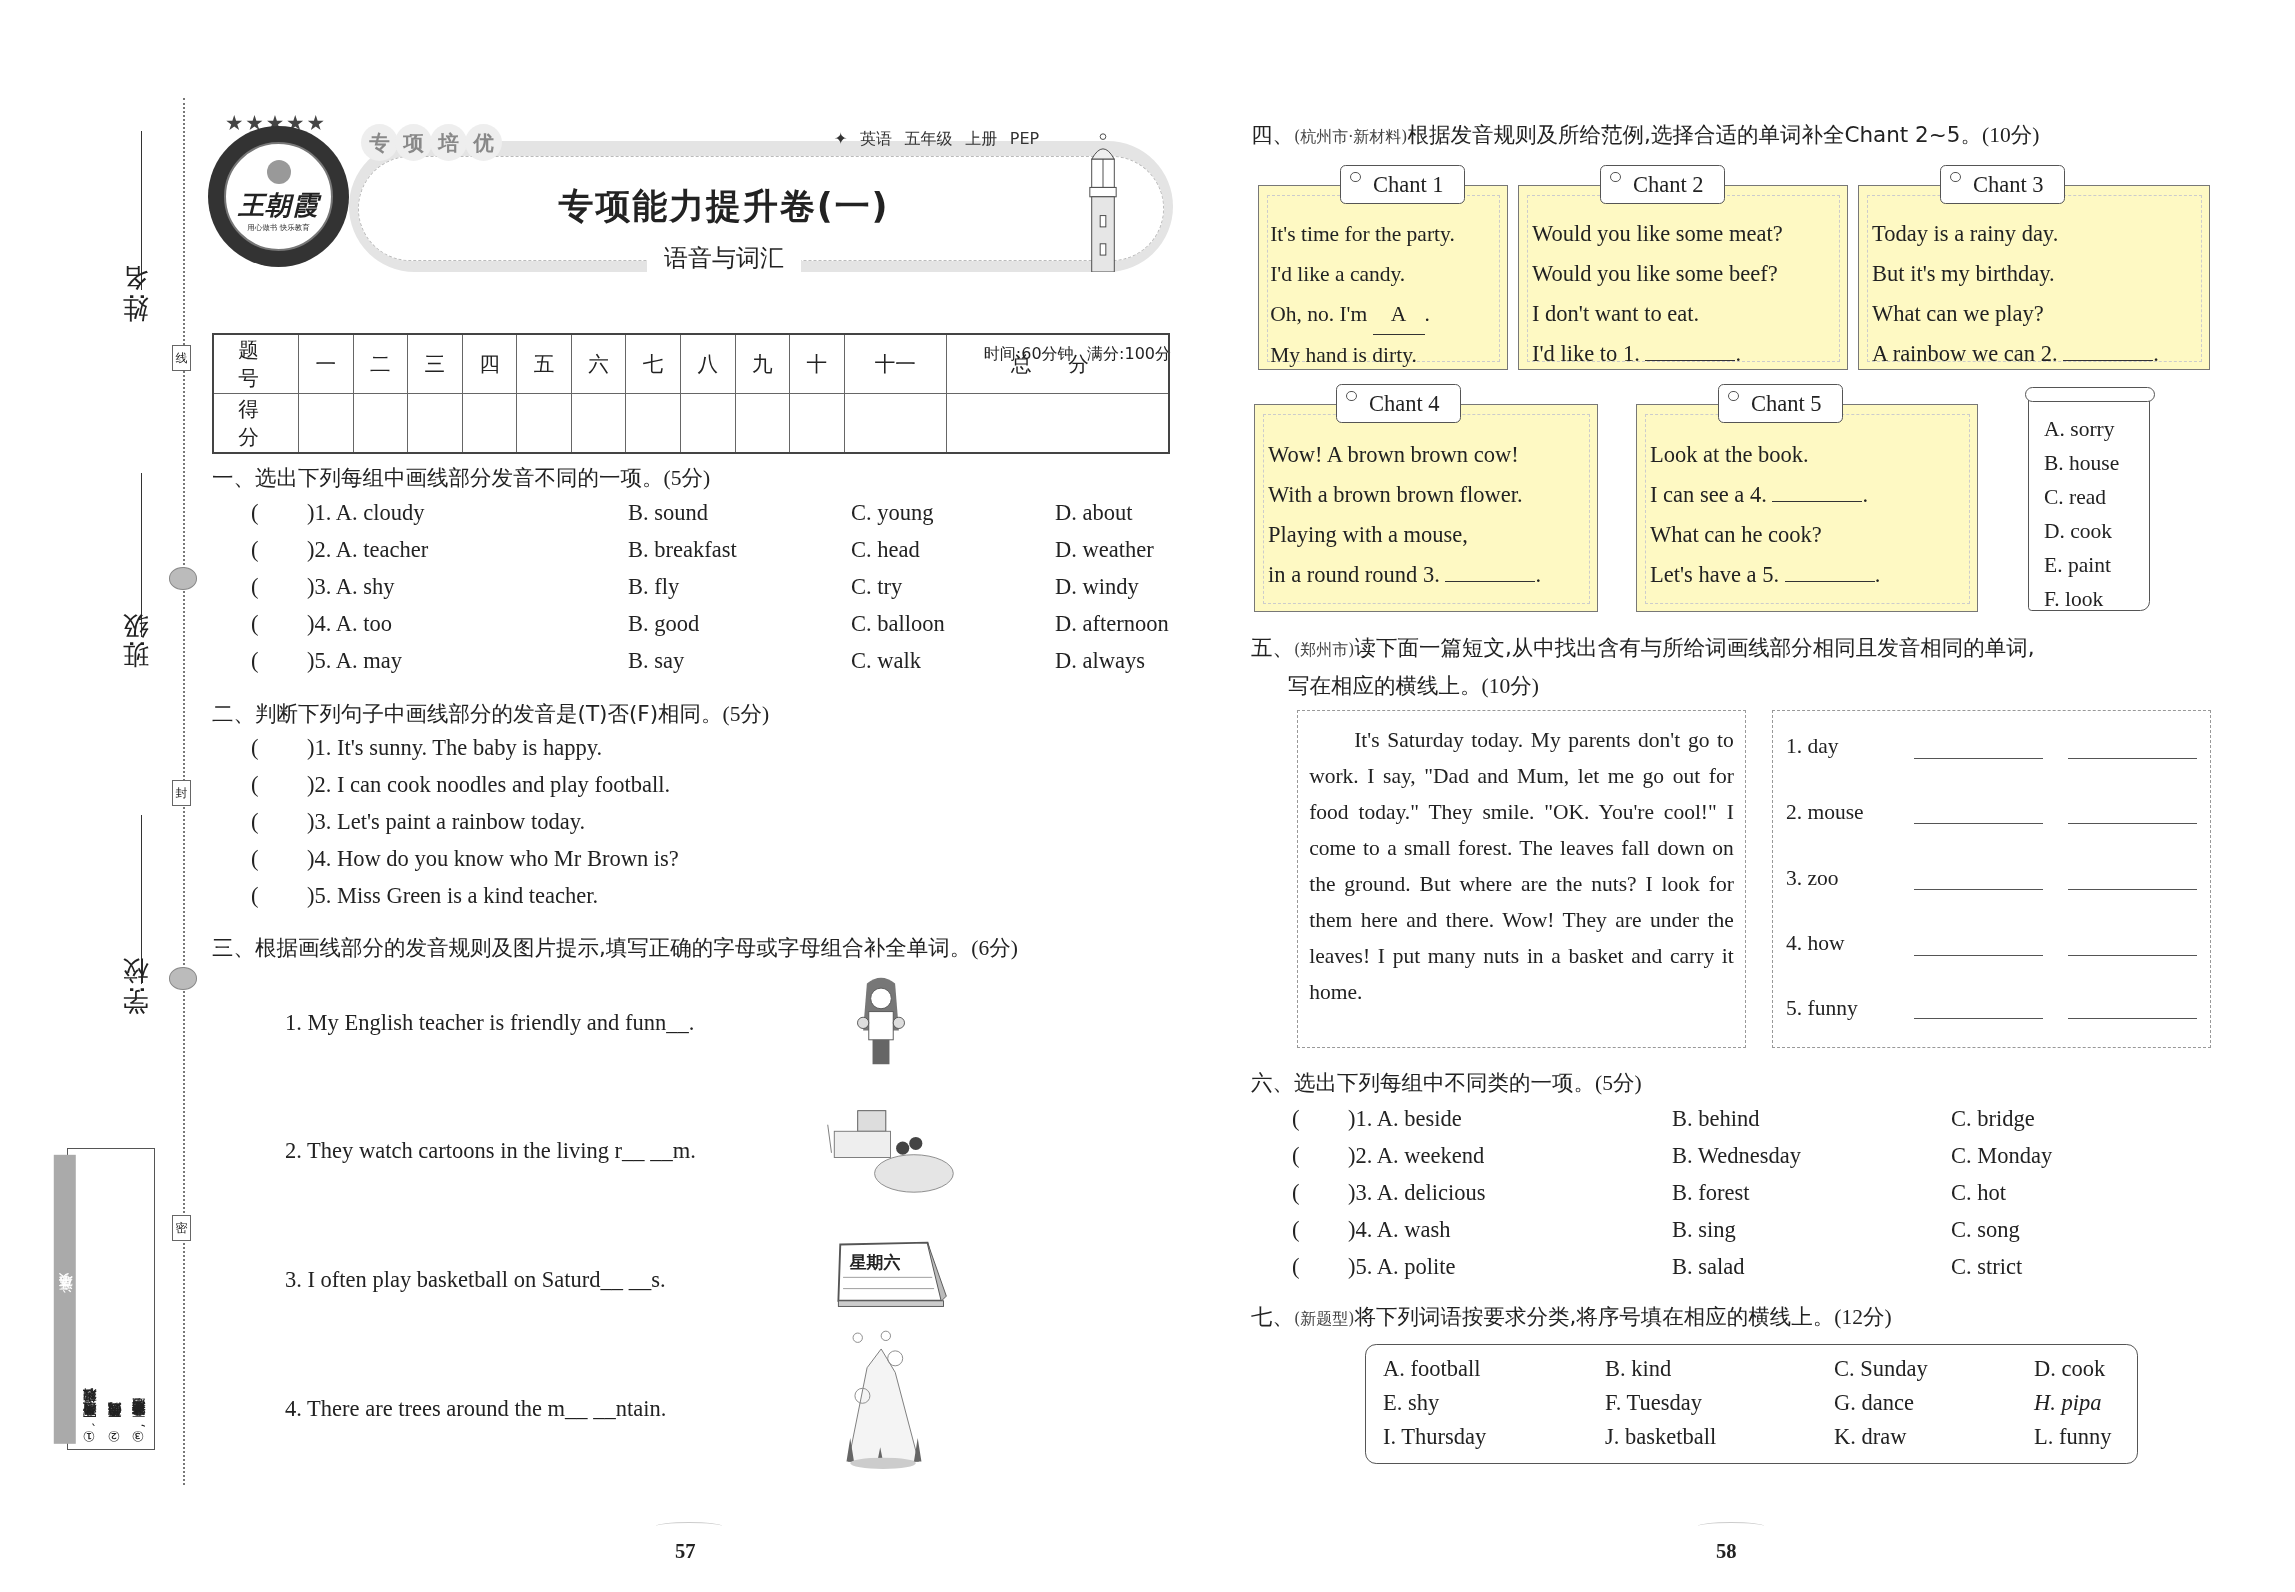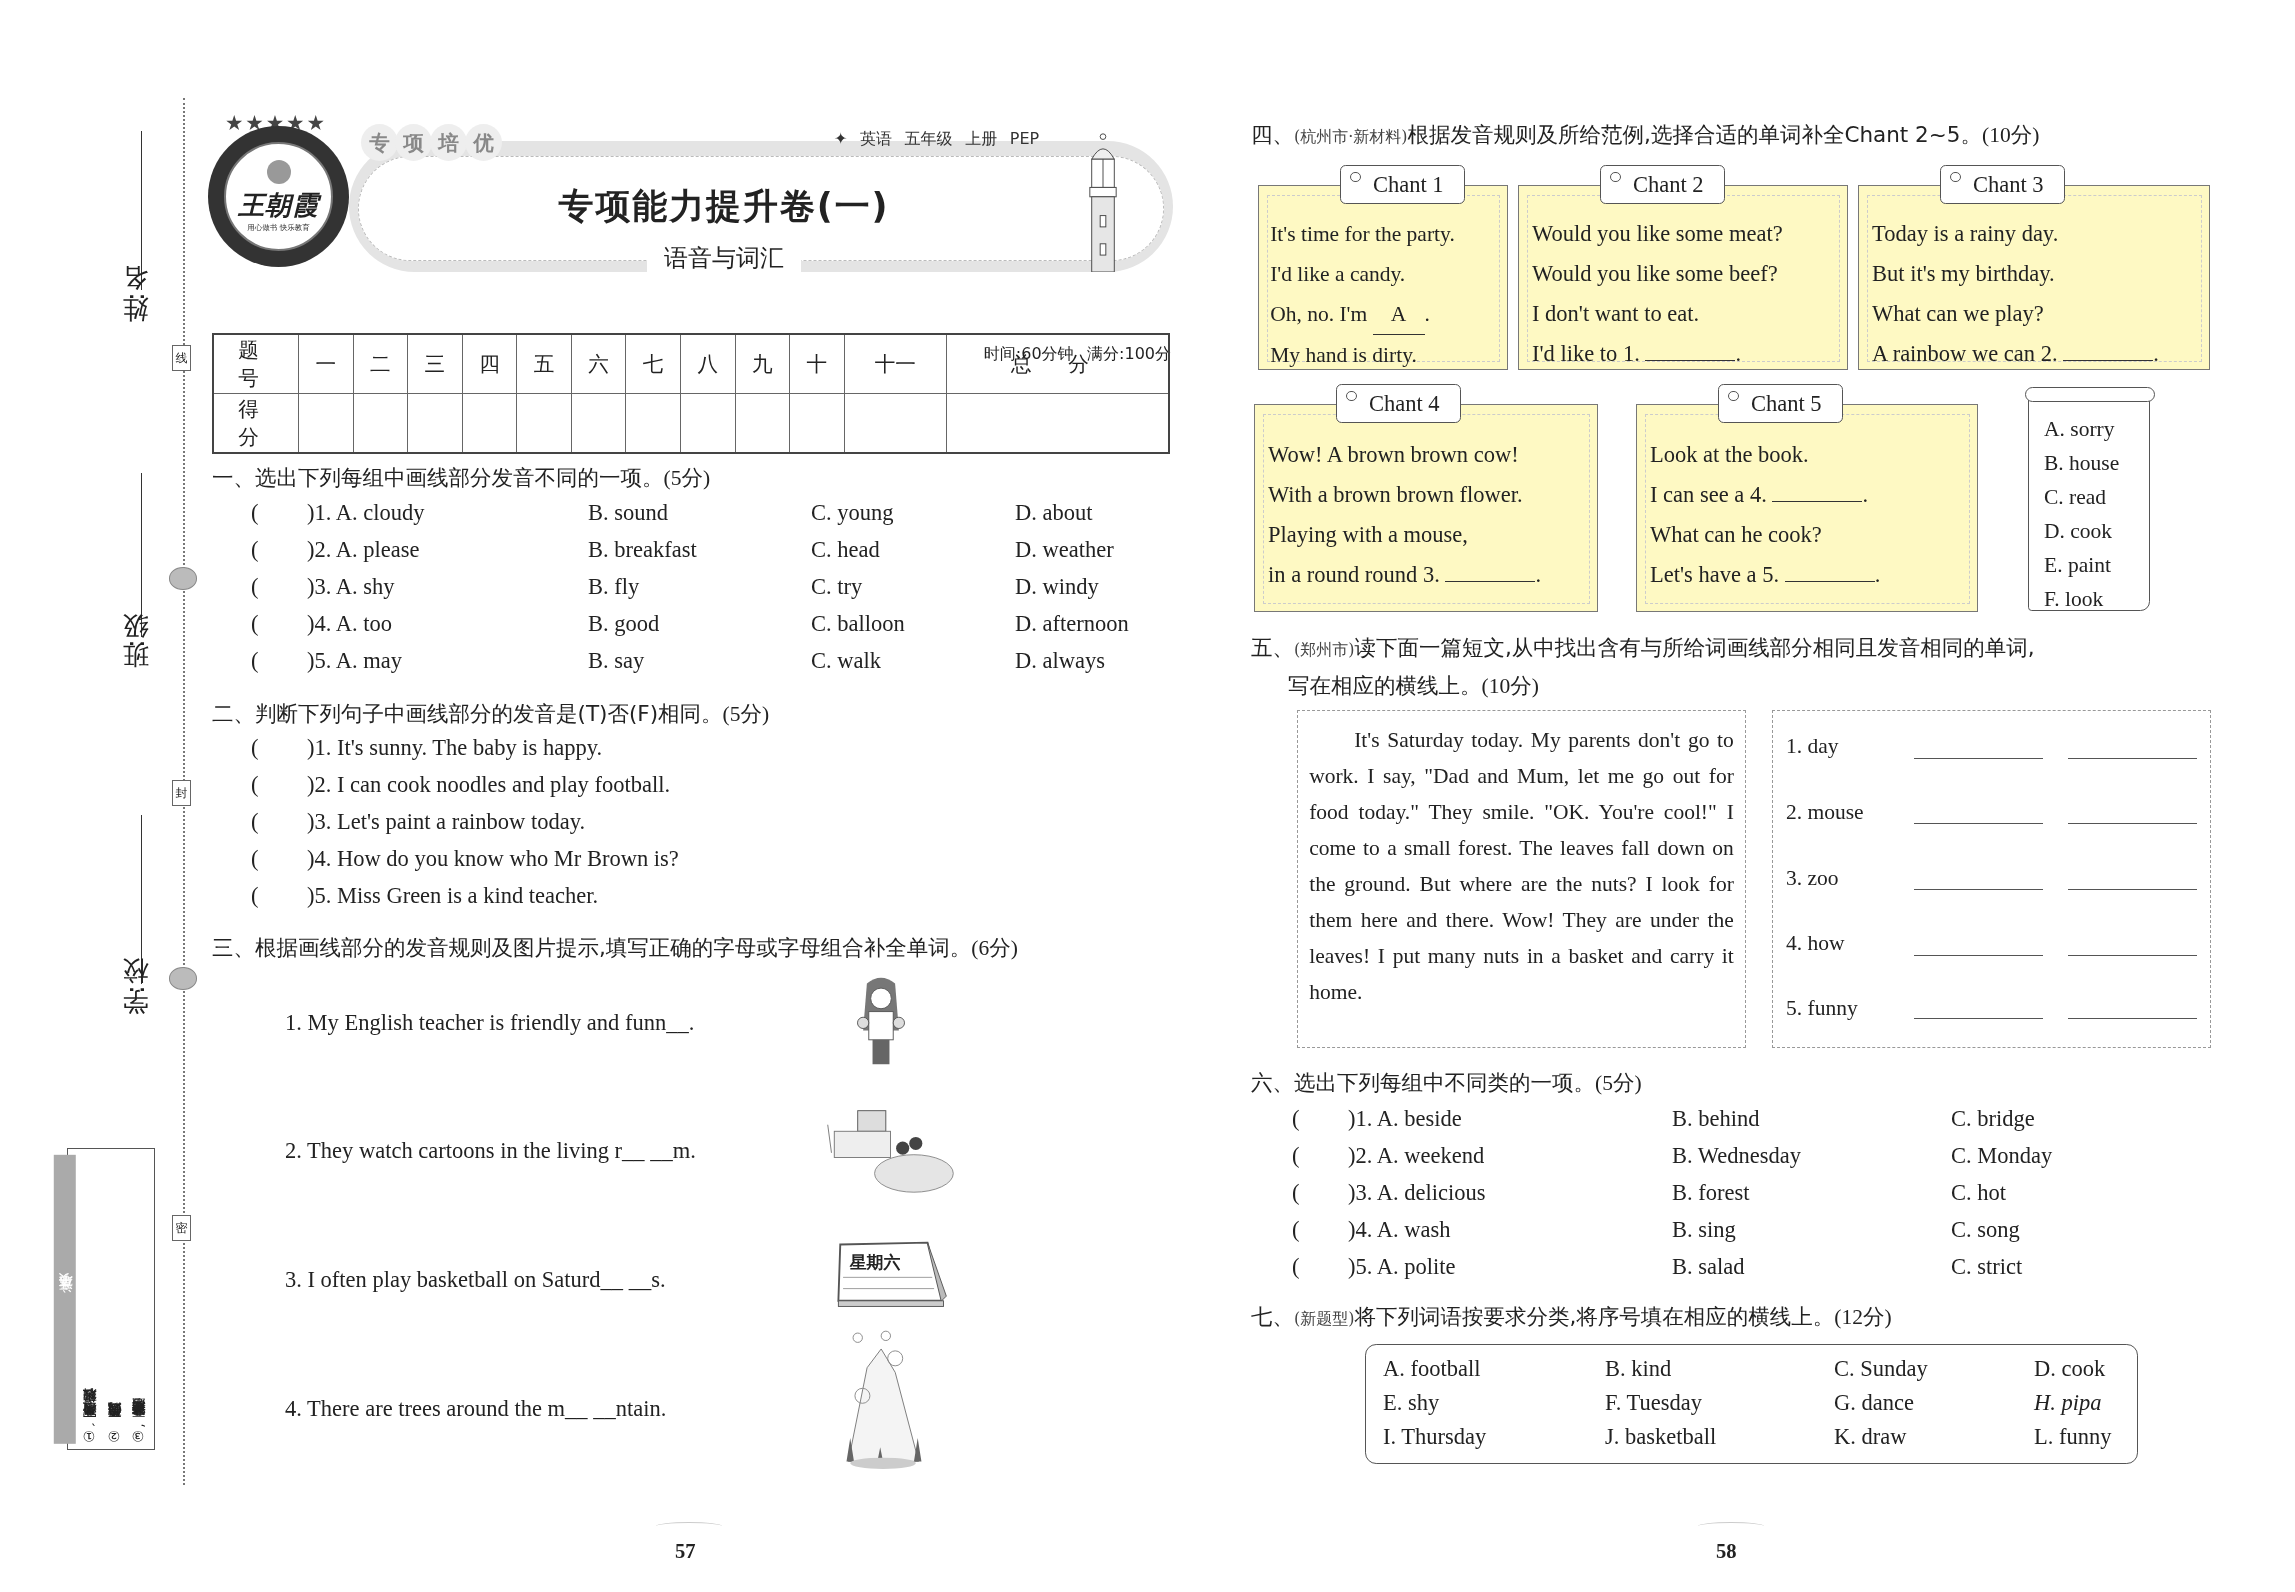--- a/index.html
+++ b/index.html
@@ -44,21 +44,21 @@
   table.score td{border:1.4px solid #666;text-align:center;}
   table.score td:first-child{border-left:2.8px solid #444;width:82px;letter-spacing:15px;}
   table.score td:last-child{border-right:2.8px solid #444;letter-spacing:15px;}
 
   
   .sec-title{font-size:21.5px;font-family:"DejaVu Sans",sans-serif;color:#222;}
   .sec-title .pts{font-family:"Liberation Serif",serif;}
   .sec-title .src{font-family:"DejaVu Serif",serif;font-size:16px;color:#444;}
   .row{font-size:22.5px;display:flex;}
   .paren{width:56px;}
-  .q1-a{width:281px;} .q1-b{width:223px;} .q1-c{width:204px;}
+  .q1-a{width:281px;} .q1-b{width:223px;margin-left:40px;} .q1-c{width:204px;}
   .fill-item{font-size:22.5px;margin-left:36px;}
 
   
   .chant{border:1.9px solid #777;background:#fef9c3;}
   .chant-inner{position:absolute;left:7.5px;top:9.4px;right:7.5px;bottom:7.5px;border:1.4px dashed #ccc;}
   .chant-tag{position:absolute;top:-20.6px;height:37px;padding:0 20.6px 0 32px;border:1.9px solid #555;border-radius:5.6px;background:#fff;
              font-size:22.5px;line-height:37px;}
   .chant-tag::before{content:"";position:absolute;left:9.4px;top:5.6px;width:8.4px;height:8.4px;border:1.4px solid #555;border-radius:50%;}
   .chant-lines{position:absolute;left:13px;top:28px;font-size:22.5px;line-height:40px;white-space:nowrap;}
   .blank{display:inline-block;border-bottom:1.4px solid #333;height:19px;vertical-align:baseline;}
@@ -168,21 +168,21 @@
 <div class="abs" style="left:251px;top:500px">
   <div class="row" style="height:37px">
     <span class="paren">(</span>
     <span class="q1-a"><span>)1.</span> <span>A. cloudy</span></span>
     <span class="q1-b">B. sound</span>
     <span class="q1-c">C. young</span>
     <span>D. about</span>
   </div>
   <div class="row" style="height:37px">
     <span class="paren">(</span>
-    <span class="q1-a"><span>)2.</span> <span>A. please</span></span>
+    <span class="q1-a"><span>)2.</span> <span>A. teacher</span></span>
     <span class="q1-b">B. breakfast</span>
     <span class="q1-c">C. head</span>
     <span>D. weather</span>
   </div>
   <div class="row" style="height:37px">
     <span class="paren">(</span>
     <span class="q1-a"><span>)3.</span> <span>A. shy</span></span>
     <span class="q1-b">B. fly</span>
     <span class="q1-c">C. try</span>
     <span>D. windy</span>

